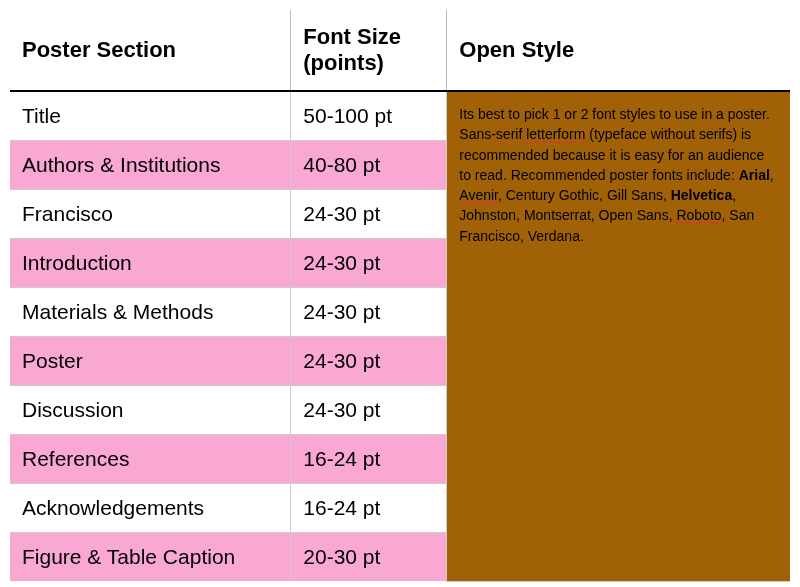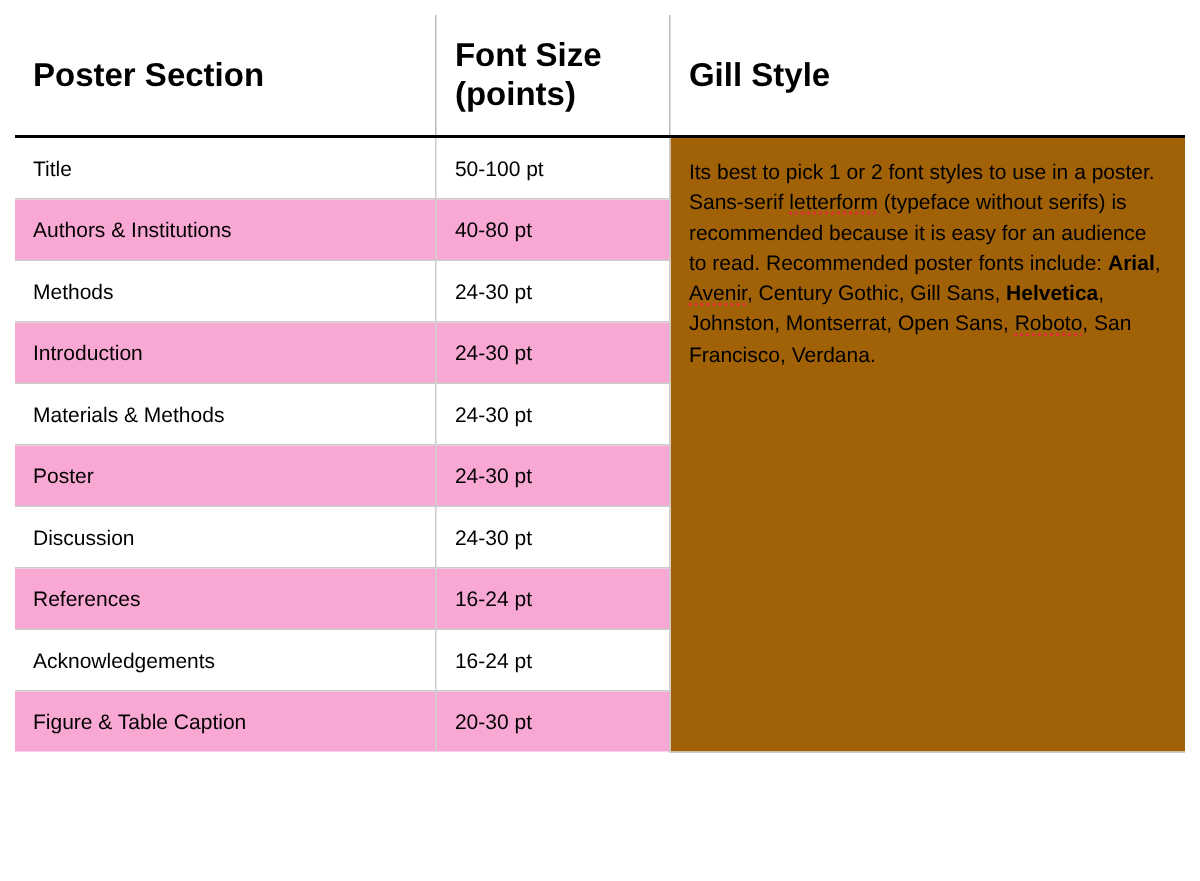--- a/index.html
+++ b/index.html
@@ -23,21 +23,21 @@
       padding: 14px 12px;
       border: 1px solid #bbb;
       border-top: none;
       vertical-align: middle;
       background: #fff;
     }
     th:first-child { border-left: none; }
     th:last-child { border-right: none; }
     thead tr { border-bottom: 2px solid #000; }
     td {
-      font-size: 14px;
+      font-size: 21px;
       padding: 12px 12px;
       border: 1px solid #ccc;
       vertical-align: top;
       background: #fff;
     }
     td:first-child { border-left: none; }
     td:last-child { border-right: none; }
     tbody tr:last-child td { border-bottom: none; }
     tbody tr.alt td.section,
     tbody tr.alt td.size { background: #f9a8d4; }
@@ -61,35 +61,35 @@
 <table>
   <colgroup>
     <col class="c1">
       <col class="c2">
       <col class="c3">
   </colgroup>
   <thead>
     <tr>
       <th>Poster Section</th>
       <th>Font Size (points)</th>
-      <th>Gill Style</th>
+      <th>Open Style</th>
     </tr>
   </thead>
   <tbody>
     <tr>
       <td class="section">Title</td>
       <td class="size">50-100 pt</td>
       <td class="style-cell" rowspan="10"><span>Its best to pick 1 or 2 font styles to use in a poster.  Sans-serif </span><span class="spell">letterform</span><span> (typeface without serifs) is recommended because it is easy for an audience to read.  Recommended poster fonts include:  </span><span class="bold">Arial</span><span>, </span><span class="spell">Avenir</span><span>, Century Gothic, Gill Sans, </span><span class="bold">Helvetica</span><span>, Johnston, Montserrat, Open Sans, </span><span class="spell">Roboto</span><span>, San Francisco, Verdana.</span></td>
     </tr>
     <tr class="alt">
       <td class="section">Authors &amp; Institutions</td>
       <td class="size">40-80 pt</td>
     </tr>
     <tr>
-      <td class="section">Methods</td>
+      <td class="section">Francisco</td>
       <td class="size">24-30 pt</td>
     </tr>
     <tr class="alt">
       <td class="section">Introduction</td>
       <td class="size">24-30 pt</td>
     </tr>
     <tr>
       <td class="section">Materials &amp; Methods</td>
       <td class="size">24-30 pt</td>
     </tr>

